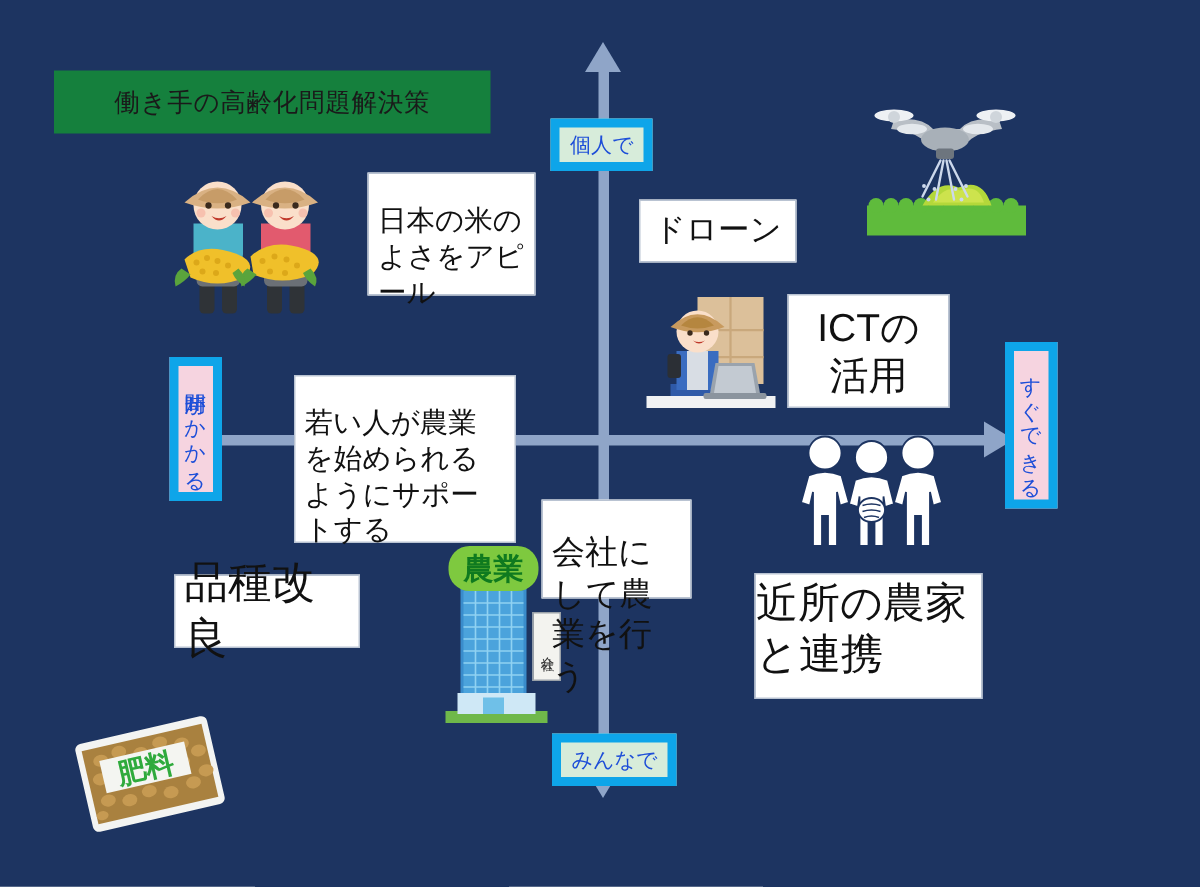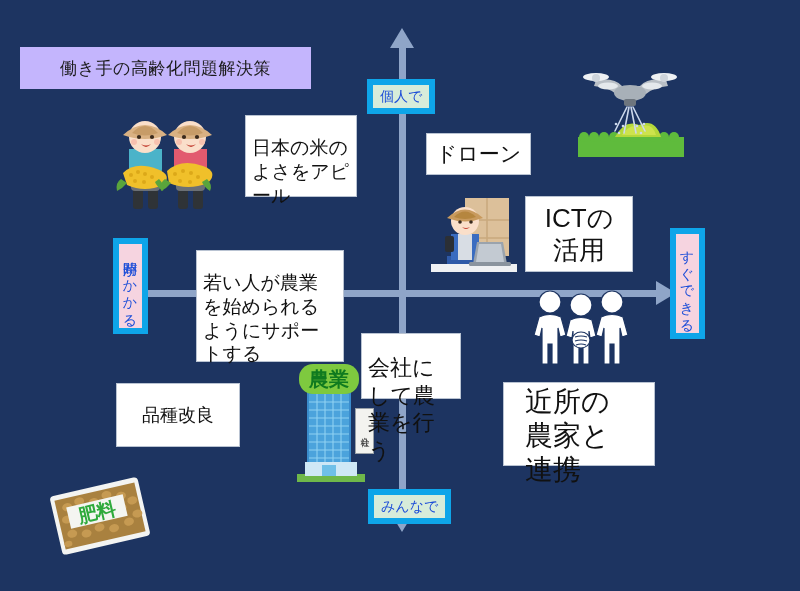--- a/index.html
+++ b/index.html
@@ -8,22 +8,22 @@
     background:#ffffff;
     font-family:"Liberation Sans","DejaVu Sans",sans-serif;
   }
   #slide{
     position:relative;width:800px;height:591px;
     background:#1d3461;
     overflow:hidden;
   }
   
   #title-banner{
-    position:absolute;left:20px;top:47px;width:291px;height:42px;
-    background:#c4b5fd;
+    position:absolute;left:36px;top:47px;width:291px;height:42px;
+    background:#15803d;
     display:flex;align-items:center;justify-content:center;
   }
   #title-banner .t{
     font-size:17px;color:#1a1a1a;letter-spacing:.5px;white-space:nowrap;
   }
   
   .axis{position:absolute;background:#8fa5c8;}
   #axis-v{left:399px;top:44px;width:7px;height:470px;}
   #axis-h{left:140px;top:290px;width:520px;height:7px;}
   .arrowhead{position:absolute;width:0;height:0;}
@@ -50,25 +50,25 @@
     position:absolute;background:#ffffff;border:1px solid #b9c3d2;
     color:#111;line-height:1.25;padding:20px 6px;box-sizing:border-box;
   }
   #box-rice{left:245px;top:115px;width:112px;height:82px;font-size:19px;}
   #box-drone{left:426px;top:133px;width:105px;height:28px;font-size:21px;
              display:flex;align-items:center;justify-content:center;}
   #box-ict{left:525px;top:196px;width:108px;height:76px;font-size:26px;
            display:flex;align-items:center;justify-content:center;text-align:center;}
   #box-support{left:196px;top:250px;width:148px;height:112px;font-size:19px;}
   #box-company{left:361px;top:333px;width:100px;height:66px;font-size:22px;}
-  #box-breed{left:116px;top:383px;width:124px;height:64px;font-size:18px;
+  #box-breed{left:116px;top:383px;width:124px;height:49px;font-size:29px;
              display:flex;align-items:center;justify-content:center;}
   #box-fert{left:160px;top:458px;width:114px;height:58px;font-size:17px;}
   #box-neighbor{left:503px;top:382px;width:152px;height:84px;font-size:28px;
-                line-height:1.22;padding:2px 21px;}
+                line-height:1.22;padding:2px 0;}
   
   .art{position:absolute;}
   
   #art-farmers{left:115px;top:105px;width:128px;height:118px;}
   
   #art-drone{left:560px;top:45px;width:140px;height:118px;}
   
   #art-worker{left:425px;top:190px;width:98px;height:92px;}
   
   #art-people{left:527px;top:285px;width:108px;height:85px;}

